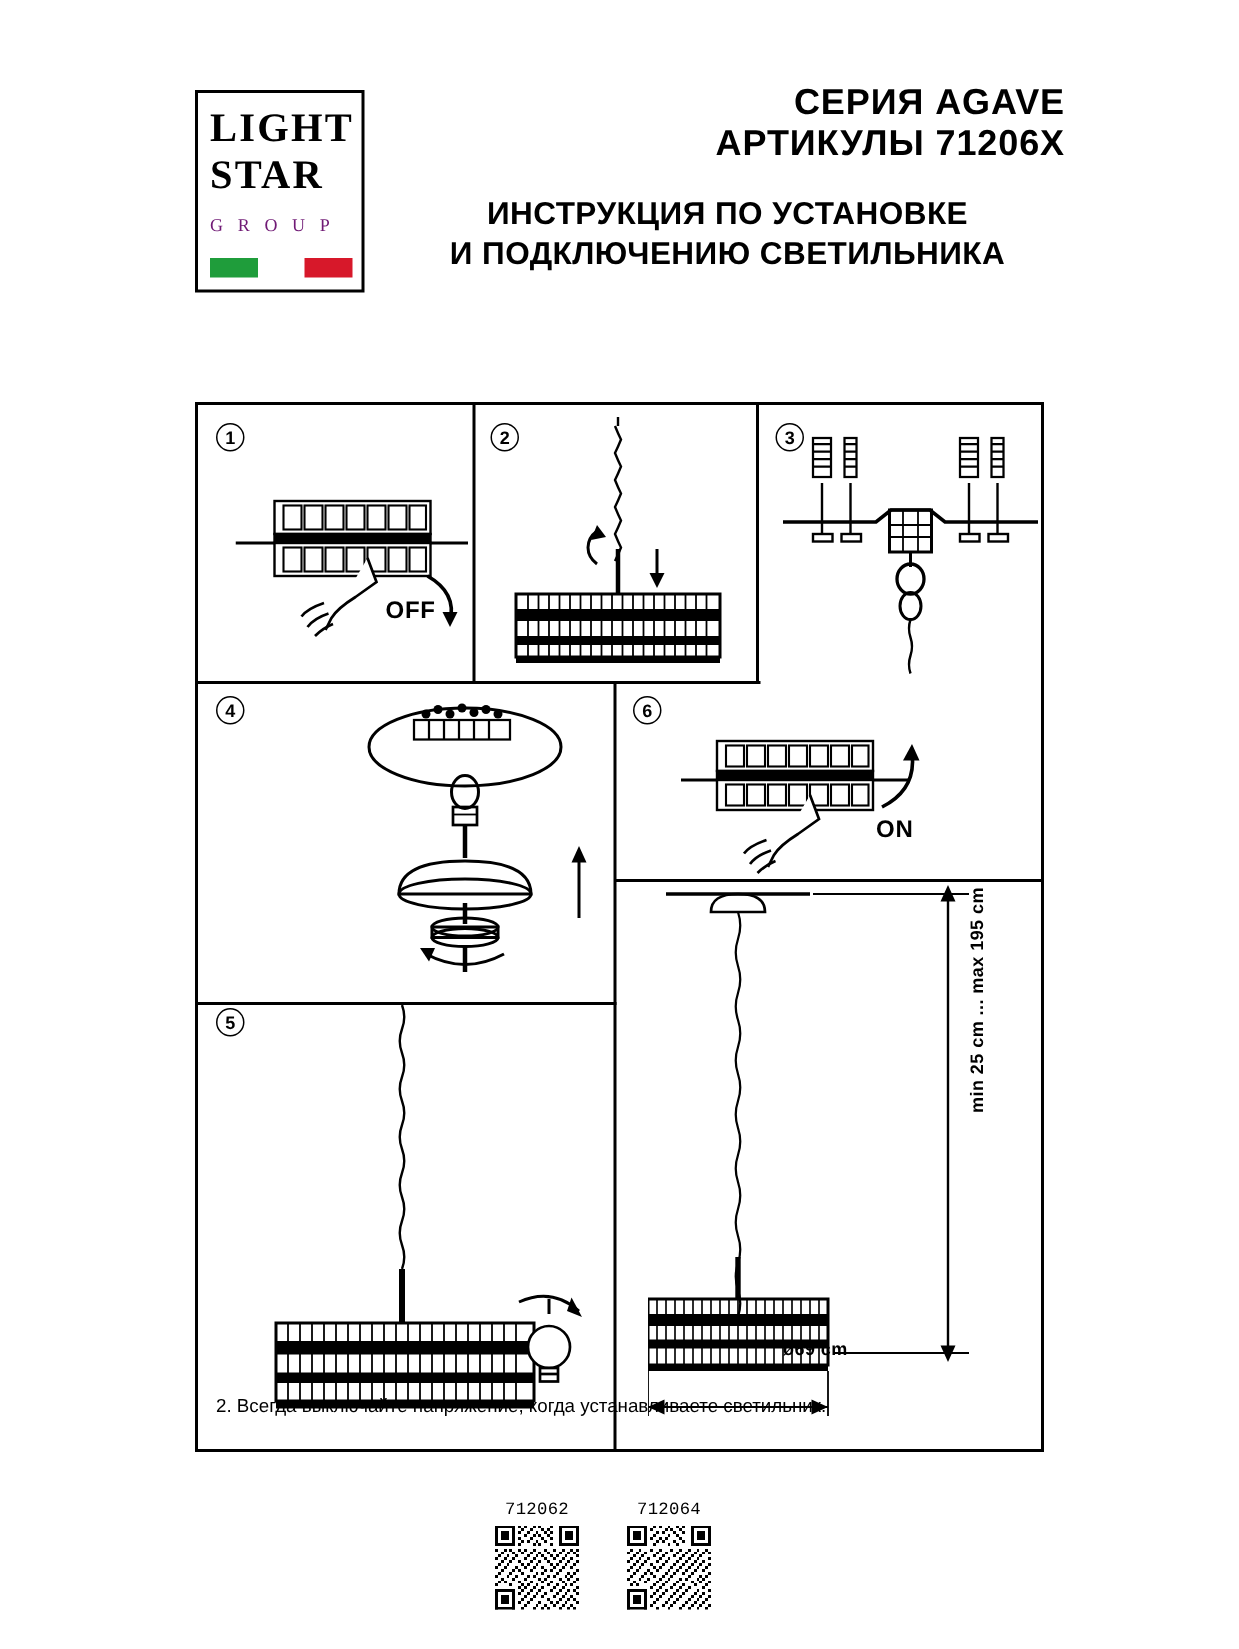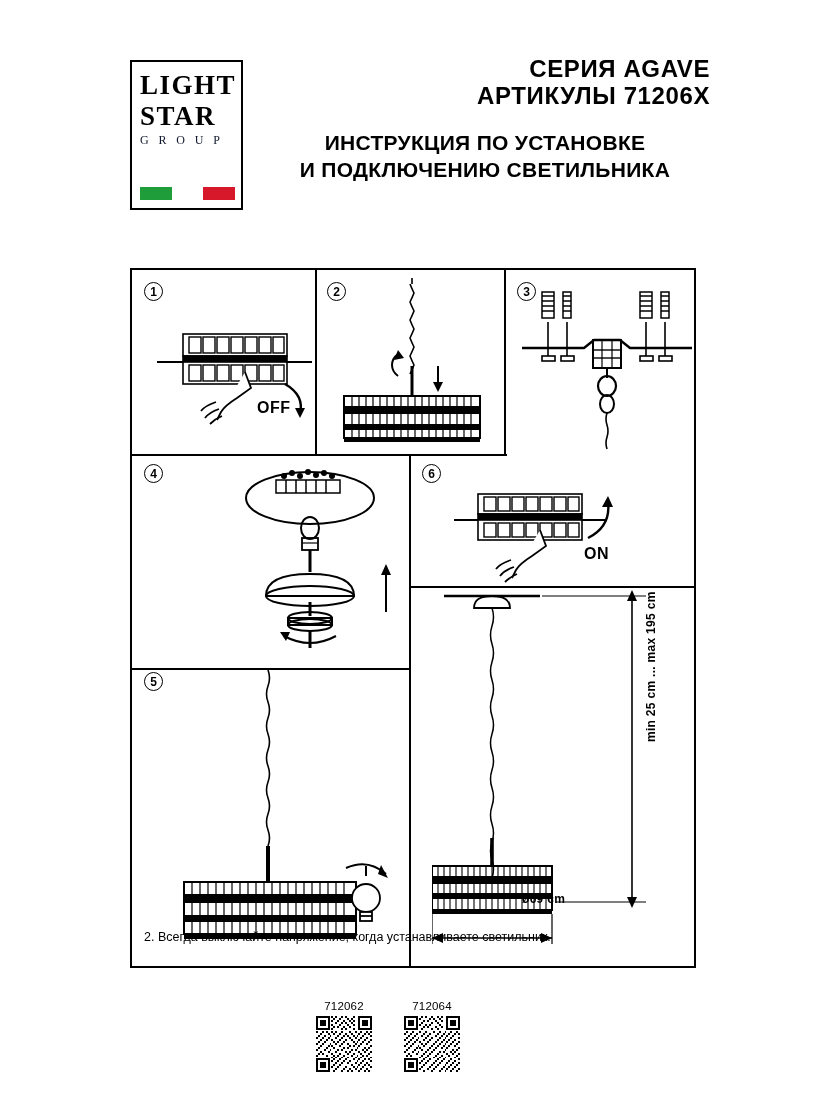--- a/index.html
+++ b/index.html
@@ -24,39 +24,39 @@
 
   
   .header {
     position: absolute;
     left: 130px; top: 55px;
     width: 580px; height: 150px;
   }
   .logo-box {
     position: absolute;
     left: 0; top: 5px;
-    width: 113px; height: 150px;
+    width: 113px; height: 135px;
     border: 2px solid #000;
     box-sizing: border-box;
     padding: 8px 6px 0 8px;
   }
   .logo-line {
     font-family: "Liberation Serif", serif;
     font-weight: bold;
     font-size: 27px;
     letter-spacing: 1.5px;
     line-height: 31px;
     color: #000;
   }
   .logo-group {
     font-family: "Liberation Serif", serif;
     font-size: 12px;
     letter-spacing: 3.4px;
-    color: #0f172a;
-    margin-top: 1px;
+    color: #701a75;
+    margin-top: 11px;
   }
   .logo-flag {
     position: absolute;
     left: 8px; bottom: 8px;
     width: 95px; height: 13px;
     display: flex;
   }
   .logo-flag span { flex: 1 1 33.33%; }
   .flag-g { background: #1f9d3b; }
   .flag-w { background: #ffffff; }
@@ -134,22 +134,22 @@
     width: 566px; height: 60px;
     box-sizing: border-box;
     padding: 8px 14px 0 14px;
     font-size: 12.5px;
     line-height: 21px;
   }
 
   
   .qr-area {
     position: absolute;
-    left: 316px; top: 1000px;
-    width: 170px; height: 80px;
+    left: 330px; top: 1000px;
+    width: 170px; height: 80px; font-family: Liberation Mono, monospace;
   }
   .qr-item {
     position: absolute;
     width: 56px;
     text-align: center;
   }
   .qr-code-label {
     font-size: 11.5px;
     margin-bottom: 4px;
     letter-spacing: 0.2px;

